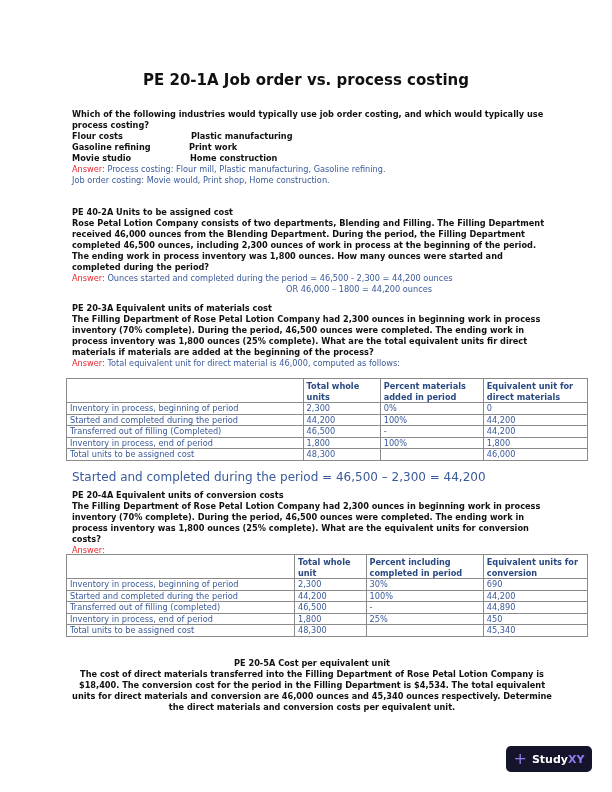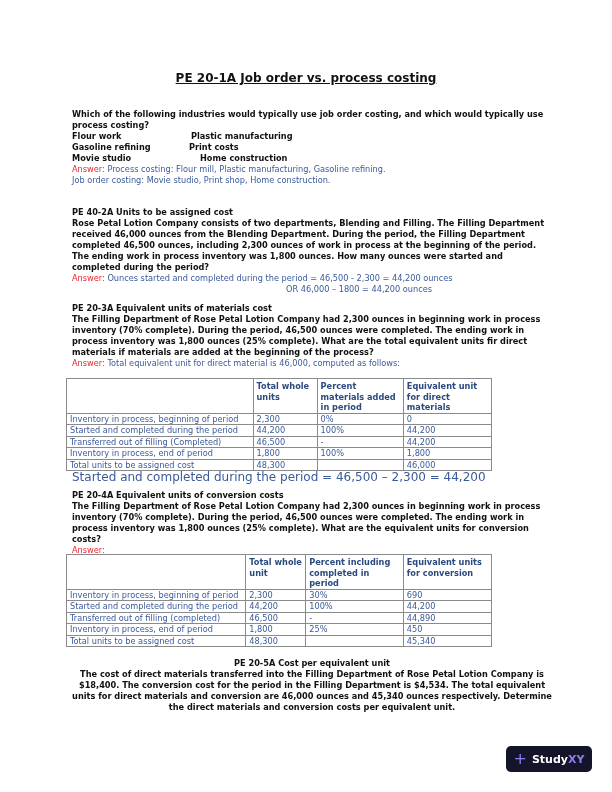--- a/index.html
+++ b/index.html
@@ -3,37 +3,37 @@
 <meta charset="utf-8">
 <style>
   html, body { margin: 0; padding: 0; }
   body {
     width: 612px; height: 792px; background: #ffffff; position: relative; overflow: hidden;
     font-family: "DejaVu Sans", sans-serif; color: #111111;
   }
   .page { position: absolute; left: 0; top: 0; width: 612px; height: 792px; }
   .title {
     position: absolute; top: 71px; left: 0; width: 612px; text-align: center;
-    font-weight: bold; font-size: 12px; text-decoration: underline;
+    font-weight: bold; font-size: 15px;
   }
   .block { position: absolute; left: 72px; width: 480px; font-size: 8.2px; line-height: 11px; }
   .b { font-weight: bold; }
   .ans-label { color: #e8262e; }
   .ans { color: #3a5a9a; }
   .q1 { top: 109px; }
   .q1 .para { }
   .ind-row { display: flex; font-weight: bold; }
   .ind-row .c1 { width: 119px; }
   .q2 { top: 207px; }
   .q3 { top: 303px; }
   .q4 { top: 490px; }
   .q5 { top: 658px; text-align: center; }
   .indent-right { padding-left: 214px; }
   table.t {
-    position: absolute; left: 66px; width: 426px; border-collapse: collapse;
+    position: absolute; left: 66px; width: 522px; border-collapse: collapse;
     font-size: 8.2px; line-height: 10.5px; color: #3a5a9a;
   }
   table.t td, table.t th { border: 1px solid #8a8a8a; padding: 0 3px; vertical-align: top; text-align: left; }
   table.t th { font-weight: bold; color: #2b4a80; padding-top: 2px; }
   table.t tr td { border-top: 1px solid #3b82f6; }
   .t1 { top: 378px; }
   .t2 { top: 554px; }
   .t1 col.c1 { width: 218px; } .t1 col.c2 { width: 71px; } .t1 col.c3 { width: 95px; } .t1 col.c4 { width: 96px; }
   .t2 col.c1 { width: 210px; } .t2 col.c2 { width: 66px; } .t2 col.c3 { width: 108px; } .t2 col.c4 { width: 96px; }
   .after-t1 { position: absolute; top: 470px; left: 72px; font-size: 12px; color: #3a5a9a; }
@@ -48,33 +48,33 @@
 </head>
 <body>
 
 <div class="page">
 
   <div class="title">PE 20-1A Job order vs. process costing</div>
 
   <div class="block q1">
     <div class="para b">Which of the following industries would typically use job order costing, and which would typically use process costing?</div>
     <div class="ind-row">
-      <span class="c1">Flour work</span>
+      <span class="c1">Flour costs</span>
       <span>Plastic manufacturing</span>
     </div>
     <div class="ind-row">
       <span class="c1" style="width:117px">Gasoline refining</span>
-      <span>Print costs</span>
+      <span>Print work</span>
     </div>
     <div class="ind-row">
-      <span class="c1" style="width:128px">Movie studio</span>
+      <span class="c1" style="width:118px">Movie studio</span>
       <span>Home construction</span>
     </div>
     <div><span class="ans-label">Answer:</span><span class="ans"> Process costing: Flour mill, Plastic manufacturing, Gasoline refining.</span></div>
-    <div class="ans">Job order costing: Movie studio, Print shop, Home construction.</div>
+    <div class="ans">Job order costing: Movie would, Print shop, Home construction.</div>
   </div>
 
   <div class="block q2">
     <div class="b">PE 40-2A Units to be assigned cost</div>
     <div class="b">Rose Petal Lotion Company consists of two departments, Blending and Filling. The Filling Department received 46,000 ounces from the Blending Department. During the period, the Filling Department completed 46,500 ounces, including 2,300 ounces of work in process at the beginning of the period. The ending work in process inventory was 1,800 ounces. How many ounces were started and completed during the period?</div>
     <div><span class="ans-label">Answer:</span><span class="ans"> Ounces started and completed during the period = 46,500 - 2,300 = 44,200 ounces</span></div>
     <div class="ans indent-right">OR 46,000 – 1800 = 44,200 ounces</div>
   </div>
 
   <div class="block q3">

